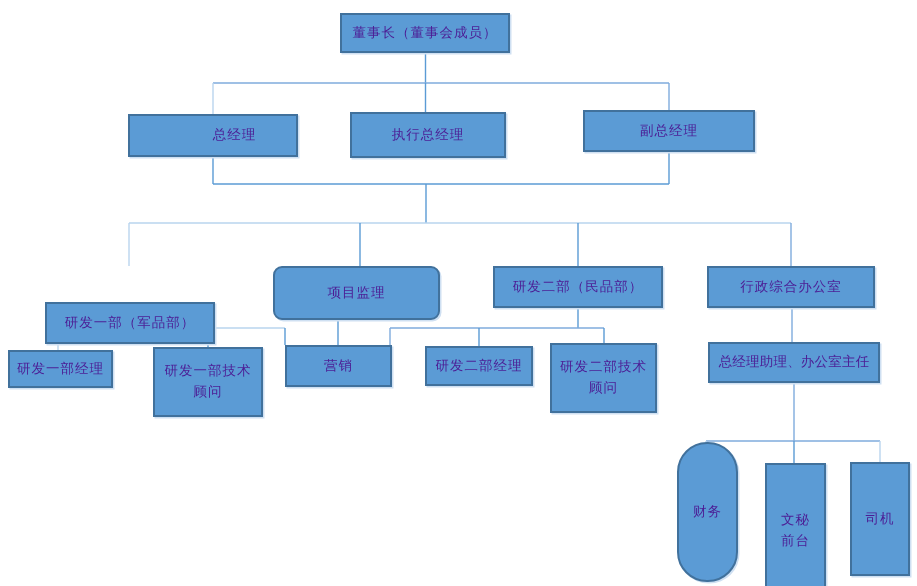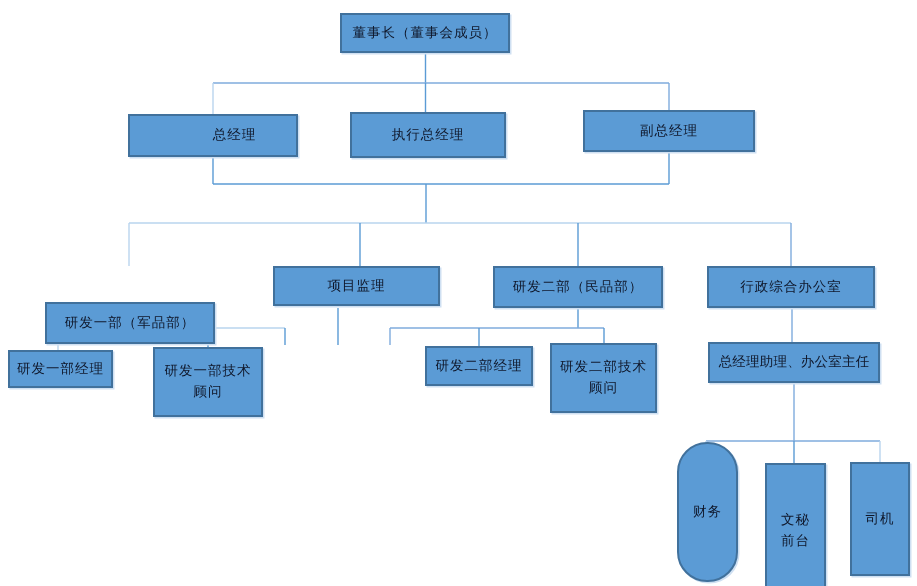--- a/index.html
+++ b/index.html
@@ -13,21 +13,21 @@
   .connectors{position:absolute;left:0;top:0;width:917px;height:586px;pointer-events:none;}
   .connectors path{fill:none;stroke:#5b9bd5;stroke-width:1.4;}
   .connectors path.light{stroke:#b9d4ee;}
   .connectors path.mid{stroke:#7fabdd;}
   .node{
     position:absolute;
     box-sizing:border-box;
     background:#5b9bd5;
     border:2px solid #41719c;
     box-shadow:1.5px 1.5px 0 0 #cfe0f2;
-    color:#0f172a;
+    color:#4c1d95;
     display:flex;flex-direction:column;
     align-items:center;justify-content:center;
     text-align:center;
     font-size:13.5px;
     letter-spacing:1px;
     line-height:1.55;
     cursor:default;
   }
   .node .ln{display:block;white-space:nowrap;}
   .node.tight{letter-spacing:0.2px;}
@@ -88,36 +88,39 @@
   <div class="node" style="left:350px;top:112px;width:156px;height:46px;">
     <span class="ln">执行总经理</span>
   </div>
   <div class="node" style="left:583px;top:110px;width:172px;height:42px;">
     <span class="ln">副总经理</span>
   </div>
 
   <div class="node" style="left:45px;top:266px;width:170px;height:42px;margin-top:36px;">
     <span class="ln">研发一部（军品部）</span>
   </div>
-  <div class="node" style="left:273px;top:266px;width:167px;height:40px;">
+  <div class="node" style="left:273px;top:266px;width:167px;height:54px;border-radius:9px;">
     <span class="ln">项目监理</span>
   </div>
   <div class="node" style="left:493px;top:266px;width:170px;height:42px;">
     <span class="ln">研发二部（民品部）</span>
   </div>
   <div class="node" style="left:707px;top:266px;width:168px;height:42px;">
     <span class="ln">行政综合办公室</span>
   </div>
 
   <div class="node" style="left:8px;top:350px;width:105px;height:38px;">
     <span class="ln">研发一部经理</span>
   </div>
   <div class="node" style="left:153px;top:347px;width:110px;height:70px;">
     <span class="ln">研发一部技术</span>
     <span class="ln">顾问</span>
+  </div>
+  <div class="node" style="left:285px;top:345px;width:107px;height:42px;">
+    <span class="ln">营销</span>
   </div>
   <div class="node" style="left:425px;top:346px;width:108px;height:40px;">
     <span class="ln">研发二部经理</span>
   </div>
   <div class="node" style="left:550px;top:343px;width:107px;height:70px;">
     <span class="ln">研发二部技术</span>
     <span class="ln">顾问</span>
   </div>
   <div class="node tight" style="left:708px;top:342px;width:172px;height:41px;">
     <span class="ln">总经理助理、办公室主任</span>

